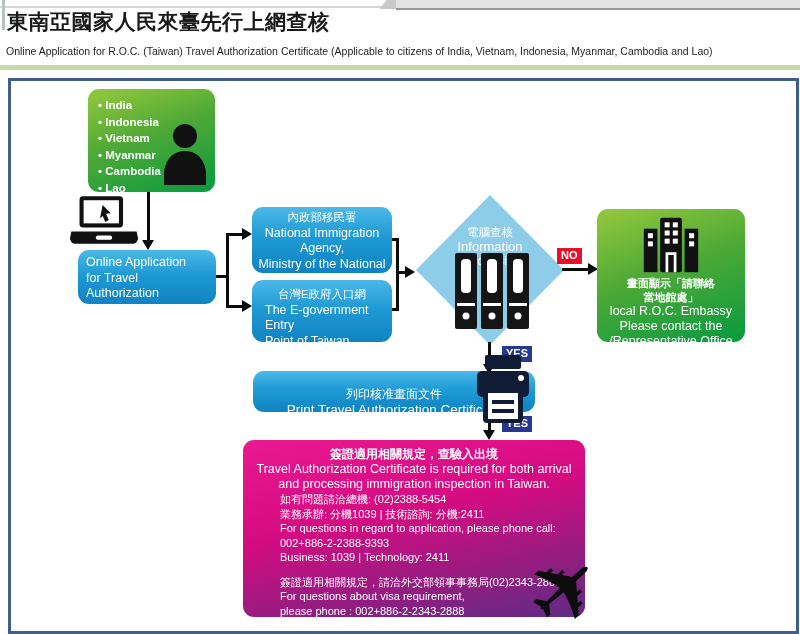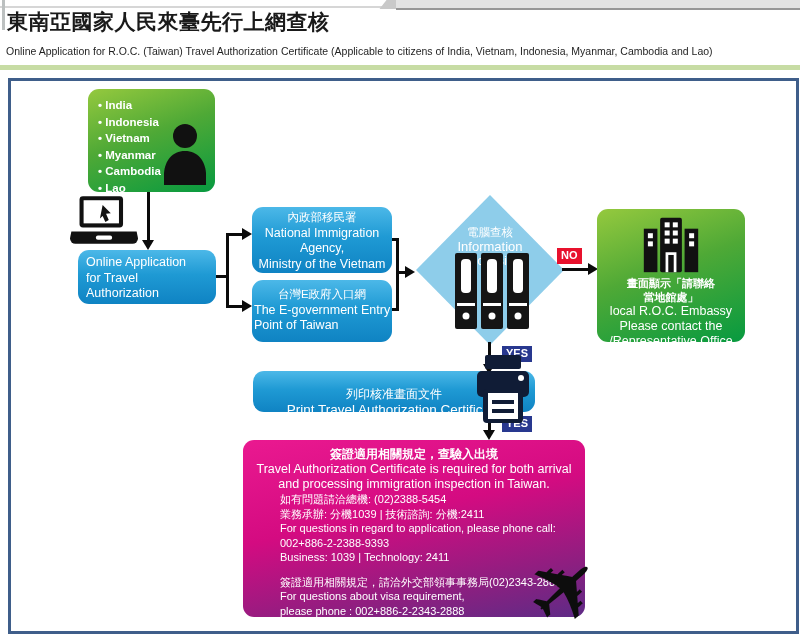--- a/index.html
+++ b/index.html
@@ -36,21 +36,21 @@
   .countries-list{margin:0;padding:8px 0 0 10px;list-style:none;}
   .countries-list li{font-size:11.5px;font-weight:bold;line-height:16.5px;}
   .countries-list li::before{content:"• ";}
   .person-icon{position:absolute;right:7px;bottom:7px;width:46px;height:62px;}
   .laptop-icon{left:70px;top:196px;width:68px;height:52px;}
   .online-box{left:78px;top:250px;width:138px;height:54px;font-size:12.5px;line-height:15.5px;padding:5px 0 0 8px;box-sizing:border-box;}
   .nia-box{left:252px;top:207px;width:140px;height:66px;text-align:center;font-size:12.5px;line-height:15.5px;padding-top:3px;box-sizing:border-box;}
   .nia-zh{font-size:11.5px;}
   .egov-box{left:252px;top:280px;width:140px;height:62px;font-size:12.5px;line-height:15.5px;padding-top:7px;box-sizing:border-box;}
   .egov-zh{text-align:center;font-size:11.5px;}
-  .egov-en{padding-left:2px;}
+  .egov-en{padding-left:13px;}
   .diamond-svg{left:410px;top:192px;width:160px;height:156px;}
   .diamond-text{left:428px;top:225px;width:124px;text-align:center;color:#fff;font-size:13px;line-height:14.5px;}
   .diamond-zh{font-size:11.5px;}
   .binders-icon{left:455px;top:253px;width:74px;height:76px;}
   .embassy-box{left:597px;top:209px;width:148px;height:133px;text-align:center;padding-top:8px;box-sizing:border-box;}
   .building-icon{width:58px;height:56px;margin:0 auto;display:block;}
   .embassy-zh{font-size:11px;font-weight:bold;line-height:14px;margin-top:3px;}
   .embassy-en{font-size:12.5px;line-height:15px;}
   .print-box{left:253px;top:371px;width:282px;height:41px;text-align:center;padding-top:16px;box-sizing:border-box;}
   .print-zh{font-size:12px;line-height:15px;}
@@ -113,21 +113,21 @@
 <div class="vline" style="left:226px;top:233px;height:75px;"></div>
 <div class="hline" style="left:226px;top:233px;width:17px;"></div>
 <div class="ah-right" style="left:242px;top:228px;"></div>
 <div class="hline" style="left:226px;top:305px;width:17px;"></div>
 <div class="ah-right" style="left:242px;top:300px;"></div>
 
 <div class="abs box blue-grad nia-box">
   <div class="nia-zh">內政部移民署</div>
   <div>National Immigration</div>
   <div>Agency,</div>
-  <div>Ministry of the Vietnam</div>
+  <div>Ministry of the National</div>
 </div>
 
 <div class="abs box blue-grad egov-box">
   <div class="egov-zh">台灣E政府入口網</div>
   <div class="egov-en">The E-government Entry</div>
   <div class="egov-en">Point of Taiwan</div>
 </div>
 
 <div class="hline" style="left:392px;top:238px;width:7px;"></div>
 <div class="hline" style="left:392px;top:308px;width:7px;"></div>

